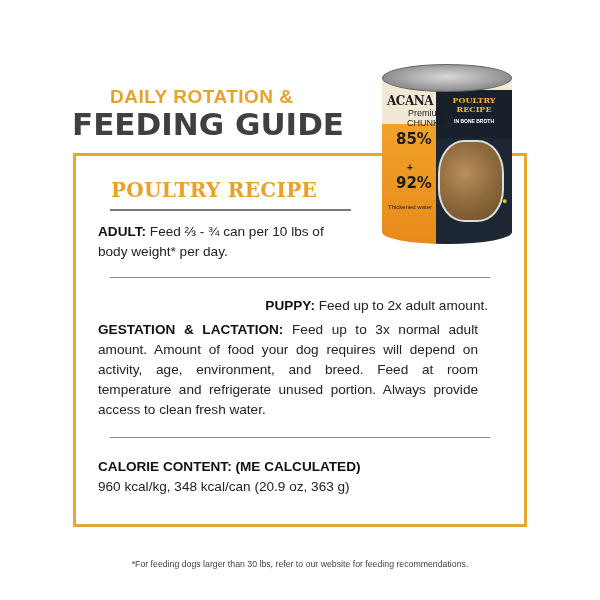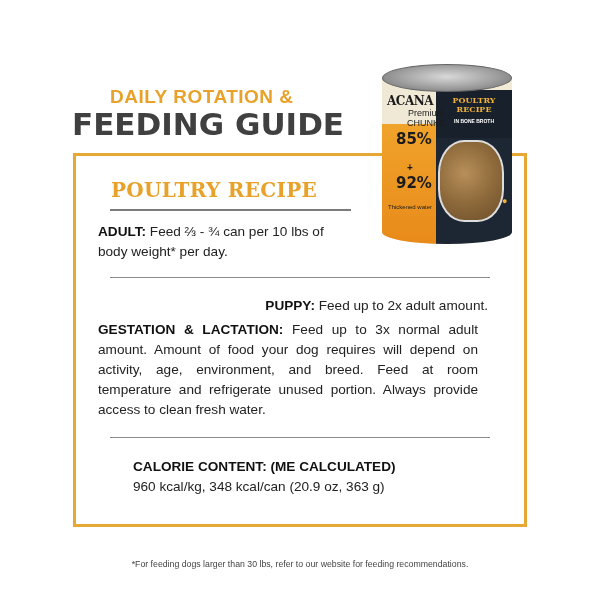--- a/index.html
+++ b/index.html
@@ -32,21 +32,21 @@
     .para {
       position: absolute; left: 98px; font-size: 13.6px; line-height: 20px; color: #222;
     }
     .para b { color: #111; }
     .adult { top: 222px; width: 250px; }
     .puppy { top: 296px; width: 390px; text-align: right; }
     .gest { top: 320px; width: 380px; text-align: justify; }
     .divider { position: absolute; left: 110px; width: 380px; height: 1px; background: #8c8c8c; }
     .div1 { top: 277px; }
     .div2 { top: 437px; }
-    .calorie { top: 457px; width: 390px; margin-left: 35px; }
+    .calorie { top: 457px; width: 390px; }
     .footnote {
       position: absolute; left: 0; top: 558px; width: 600px; text-align: center;
       font-family: "Liberation Sans", sans-serif; font-size: 9.5px; color: #444;
       transform: scaleX(0.92);
     }
     
     .can { position: absolute; left: 378px; top: 64px; width: 138px; height: 190px; }
     .can-top {
       position: absolute; left: 4px; top: 0; width: 128px; height: 26px; border-radius: 50%;
       background: radial-gradient(ellipse at 50% 45%, #d9d9d9 0%, #9e9e9e 55%, #6a6a6a 100%);

